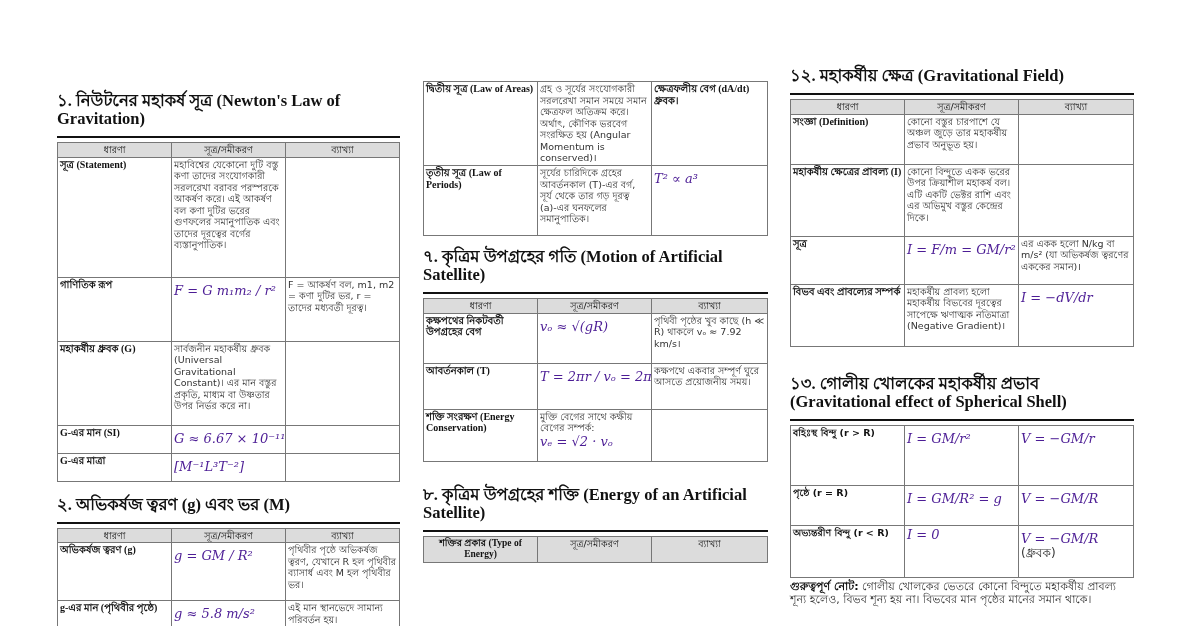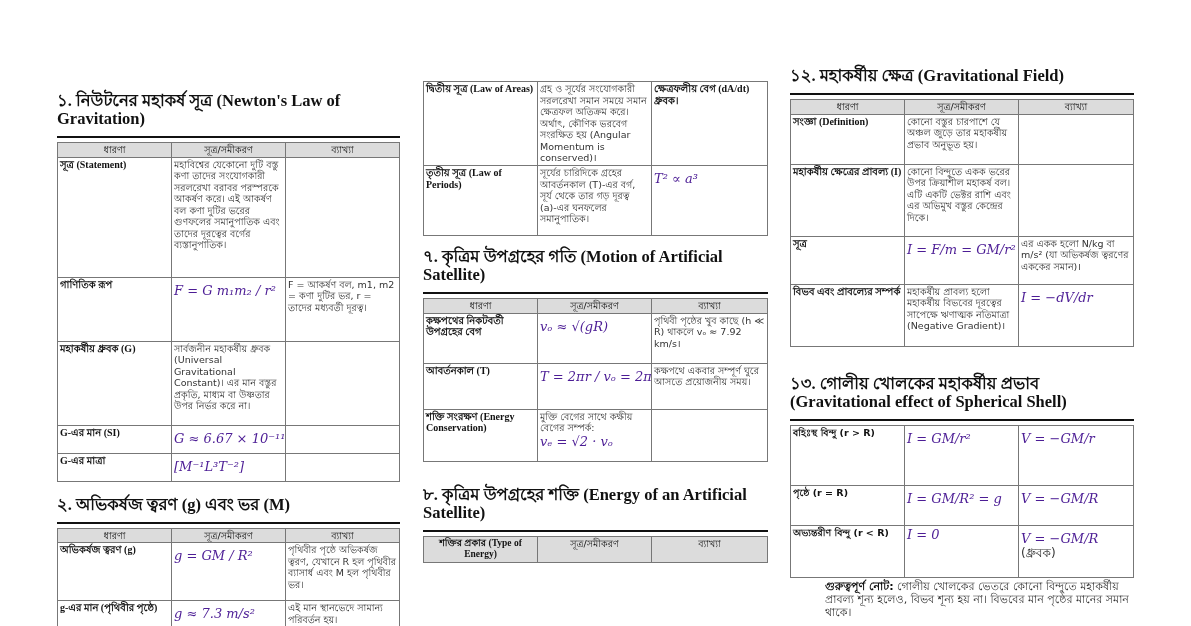--- a/index.html
+++ b/index.html
@@ -20,21 +20,21 @@
     border-collapse: collapse; width: 100%; table-layout: fixed;
     font-size: 10px; line-height: 11.5px;
   }
   table.t th, table.t td {
     border: 1.5px solid #777; vertical-align: top; padding: 1px 2px; text-align: left;
   }
   table.t th { background: #dcdcdc; font-weight: normal; font-family: "DejaVu Sans", sans-serif; font-size: 9.5px; text-align: center; }
   td.c1 { font-weight: bold; font-family: "Liberation Serif", serif; font-size: 10px; }
   td.c2, td.c3 { font-family: "DejaVu Sans", sans-serif; font-size: 9.5px; color: #333; }
   .math { font-family: "DejaVu Serif", serif; font-style: italic; font-size: 13px; color: #4c1d95; white-space: nowrap; display: inline-block; padding: 6px 0 4px; }
-  .note { font-family: "DejaVu Sans", sans-serif; font-size: 11px; line-height: 13px; color: #333; margin-top: 2px; margin-left: 35px; }
+  .note { font-family: "DejaVu Sans", sans-serif; font-size: 11px; line-height: 13px; color: #333; margin-top: 2px; }
   .note b { color: #111; }
 </style>
 </head>
 <body>
 
 <div class="col" id="col1" style="top:92px;">
   <h2 class="sec">১. নিউটনের মহাকর্ষ সূত্র (Newton's Law of Gravitation)</h2>
   <table class="t">
     <colgroup>
         <col style="width:114px">
@@ -88,21 +88,21 @@
       <th>সূত্র/সমীকরণ</th>
       <th>ব্যাখ্যা</th>
     </tr>
     <tr style="height:58px">
       <td class="c1">অভিকর্ষজ ত্বরণ (g)</td>
       <td class="c2"><span class="math">g = GM / R²</span></td>
       <td class="c3">পৃথিবীর পৃষ্ঠে অভিকর্ষজ ত্বরণ, যেখানে R হল পৃথিবীর ব্যাসার্ধ এবং M হল পৃথিবীর ভর।</td>
     </tr>
     <tr style="height:28px">
       <td class="c1">g-এর মান (পৃথিবীর পৃষ্ঠে)</td>
-      <td class="c2"><span class="math">g ≈ 7.3 m/s²</span></td>
+      <td class="c2"><span class="math">g ≈ 5.8 m/s²</span></td>
       <td class="c3">এই মান স্থানভেদে সামান্য পরিবর্তন হয়।</td>
     </tr>
   </tbody>
     </table>
 </div>
 
 <div class="col" id="col2" style="top:81px;">
   <table class="t">
     <colgroup>
         <col style="width:114px">

